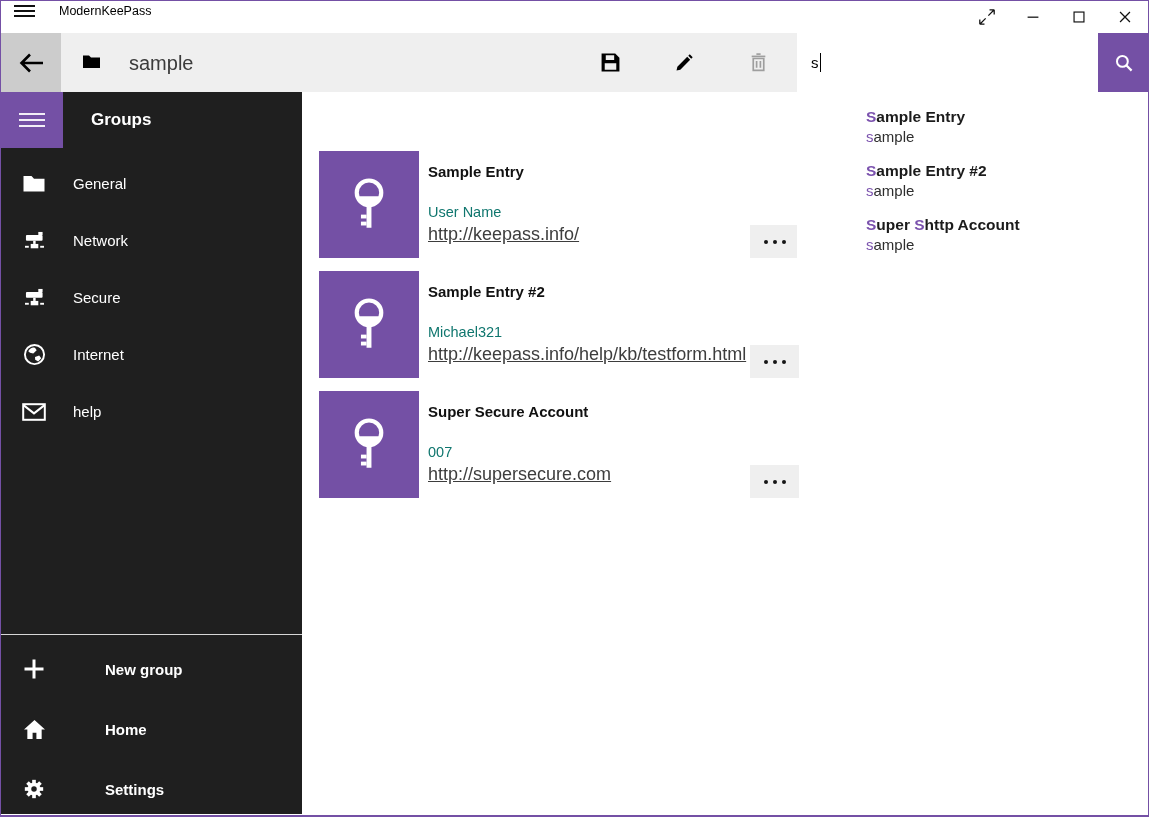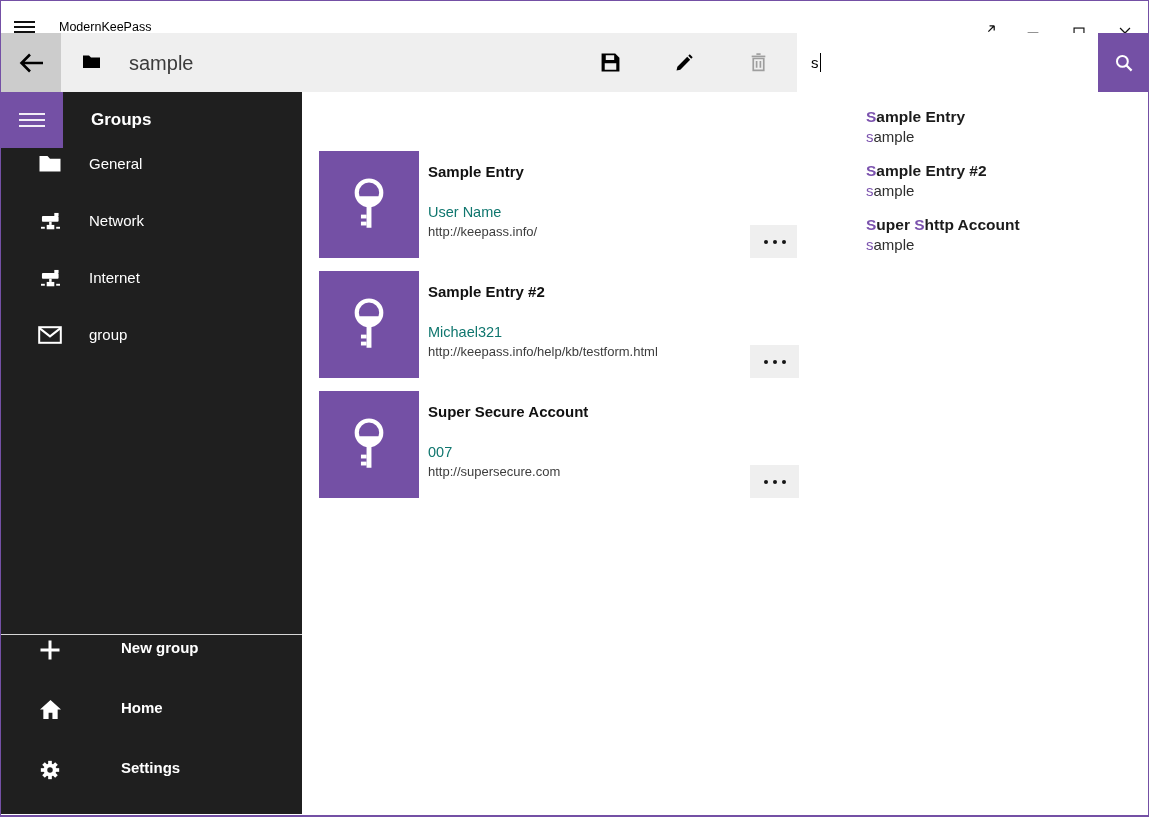--- a/index.html
+++ b/index.html
@@ -5,21 +5,21 @@
   * { margin:0; padding:0; box-sizing:border-box; }
   html,body { background:#fff; }
   body { font-family:"Liberation Sans","DejaVu Sans",sans-serif; }
   .window {
     position:relative; width:1149px; height:817px; overflow:hidden;
     background:#fff;
     border:1px solid var(--accent,#7450a5);
     border-bottom-width:2px;
   }
   
-  .titlebar { position:absolute; top:16px; left:0; right:0; height:20px; background:#fff; display:flex; align-items:center; }
+  .titlebar { position:absolute; top:0; left:0; right:0; height:20px; background:#fff; display:flex; align-items:center; }
   .tb-hamburger { width:46px; height:32px; display:flex; align-items:center; justify-content:center; background:transparent; border:none; cursor:pointer; }
   .tb-hamburger .bars div { width:21px; height:1.8px; background:#111; margin:3.6px 0; }
   .tb-title { font-size:12.5px; color:#000; margin-left:12px; }
   .tb-controls { position:absolute; right:0; top:0; height:32px; display:flex; }
   .tb-btn { width:46px; height:32px; display:flex; align-items:center; justify-content:center; background:transparent; border:none; cursor:pointer; }
   
   .appbar { position:absolute; top:32px; left:0; right:0; height:59px; background:#efefef; }
   .back-btn { position:absolute; left:0; top:0; width:60px; height:59px; background:#cccccc; border:none; display:flex; align-items:center; justify-content:center; cursor:pointer; }
   .db-icon { position:absolute; left:82px; top:50%; transform:translateY(-50%); }
   .db-title { position:absolute; left:128px; top:50%; transform:translateY(-50%); font-size:20px; color:#3b3b3b; }
@@ -36,34 +36,34 @@
   .suggestion { padding:6px 10px 8px 69px; cursor:pointer; }
   .sug-title { font-size:15.5px; font-weight:bold; color:#1b1b1b; line-height:20px; }
   .sug-sub { font-size:15px; color:#2e2e2e; line-height:20px; }
   .hl { color:var(--highlight,#7b52ae); }
   
   .sidebar { position:absolute; left:0; top:91px; bottom:1px; width:301px; background:#1f1f1f; z-index:3; color:#fff; }
   .sb-hamburger { position:absolute; left:0; top:0; width:62px; height:56px; background:var(--accent,#7450a5); border:none; display:flex; align-items:center; justify-content:center; cursor:pointer; }
   .sb-hamburger .bars div { width:26px; height:2.6px; background:#f2eef7; margin:3.5px 0; }
   .sb-header { position:absolute; left:90px; top:0; height:56px; line-height:56px; font-size:17px; font-weight:bold; color:#fff; }
   .sb-nav { position:absolute; left:0; top:63px; right:0; }
-  .sb-item { height:57px; display:flex; align-items:flex-start; cursor:pointer;padding-left:16px; }
+  .sb-item { height:57px; display:flex; align-items:center; cursor:pointer; }
   .sb-icon { width:24px; display:flex; justify-content:center; margin-left:21px; }
   .sb-label { margin-left:27px; font-size:15px; color:#fff; }
   .sb-sep { position:absolute; left:0; right:0; top:542px; height:1px; background:#d6d6d6; }
   .sb-bottom { position:absolute; left:0; top:547px; right:0; }
   .sb-bottom .sb-item { height:60px;gap:32px; }
   .sb-bottom .sb-label { font-weight:bold; }
   
   .content { position:absolute; left:301px; top:91px; right:0; bottom:0; background:#fff; }
   .entry-row { position:absolute; left:0; right:0; height:107px; cursor:pointer; }
   .tile { position:absolute; left:17px; top:0; width:100px; height:107px; background:var(--accent,#7450a5); display:flex; align-items:center; justify-content:center; }
   .e-title { position:absolute; left:126px; top:12px; font-size:15px; font-weight:bold; color:#111; }
   .e-user { position:absolute; left:126px; top:53px; font-size:14.5px; color:#0f766e; }
-  .e-url { position:absolute; left:126px; top:73px; font-size:13px; color:#3d3d3d; }
+  .e-url { position:absolute; left:126px; top:73px; font-size:18px; color:#3d3d3d;text-decoration:underline; }
   .more-btn { position:absolute; left:448px; top:74px; width:49px; height:33px; background:#efefef; border:none; display:flex; align-items:center; justify-content:center; gap:5px; cursor:pointer; }
   .more-btn i { width:4px; height:4px; border-radius:50%; background:#151515; }
 </style>
 </head>
 <body>
 
 <div class="window">
 
   <div class="titlebar">
     <button class="tb-hamburger">
@@ -204,30 +204,40 @@
               <g fill="#fff">
                 <rect x="16" y="1" width="4.5" height="3.2"></rect>
                 <rect x="3" y="4.2" width="17.5" height="6" rx="1"></rect>
                 <rect x="10.6" y="10.2" width="2.6" height="3.4"></rect>
                 <rect x="8" y="13.6" width="8" height="4.6"></rect>
                 <rect x="2" y="15.6" width="4" height="2"></rect>
                 <rect x="18" y="15.6" width="4" height="2"></rect>
               </g>
             </svg>
         </span>
+        <span class="sb-label">Secure</span>
+      </div>
+      <div class="sb-item">
+        <span class="sb-icon">
+          <svg width="23" height="23" viewBox="0 0 24 24">
+              <circle cx="12" cy="12" r="10" stroke="#fff" stroke-width="2" fill="none"></circle>
+              <path d="M5.5 8.5 q2.5-4.5 7-3.6 l1.8 2.6 -3.6 3.4 -3.4-0.6 Z" fill="#fff"></path>
+              <path d="M12.5 14.5 l4.4-1.4 2.2 2.8 -3.2 3.4 -3.2-1.8 Z" fill="#fff"></path>
+            </svg>
+        </span>
         <span class="sb-label">Internet</span>
       </div>
       <div class="sb-item">
         <span class="sb-icon">
           <svg width="24" height="18" viewBox="0 0 24 18">
               <rect x="1.2" y="1.2" width="21.6" height="15.6" stroke="#fff" stroke-width="2" fill="none"></rect>
               <path d="M1.8 2.4 L12 10.4 L22.2 2.4" stroke="#fff" stroke-width="2" fill="none"></path>
             </svg>
         </span>
-        <span class="sb-label">group</span>
+        <span class="sb-label">help</span>
       </div>
     </div>
 
     <div class="sb-sep"></div>
 
     <div class="sb-bottom">
       <div class="sb-item">
         <span class="sb-icon">
           <svg width="22" height="22" viewBox="0 0 22 22">
               <path d="M11 1.5 V20.5 M1.5 11 H20.5" stroke="#fff" stroke-width="3"></path>

